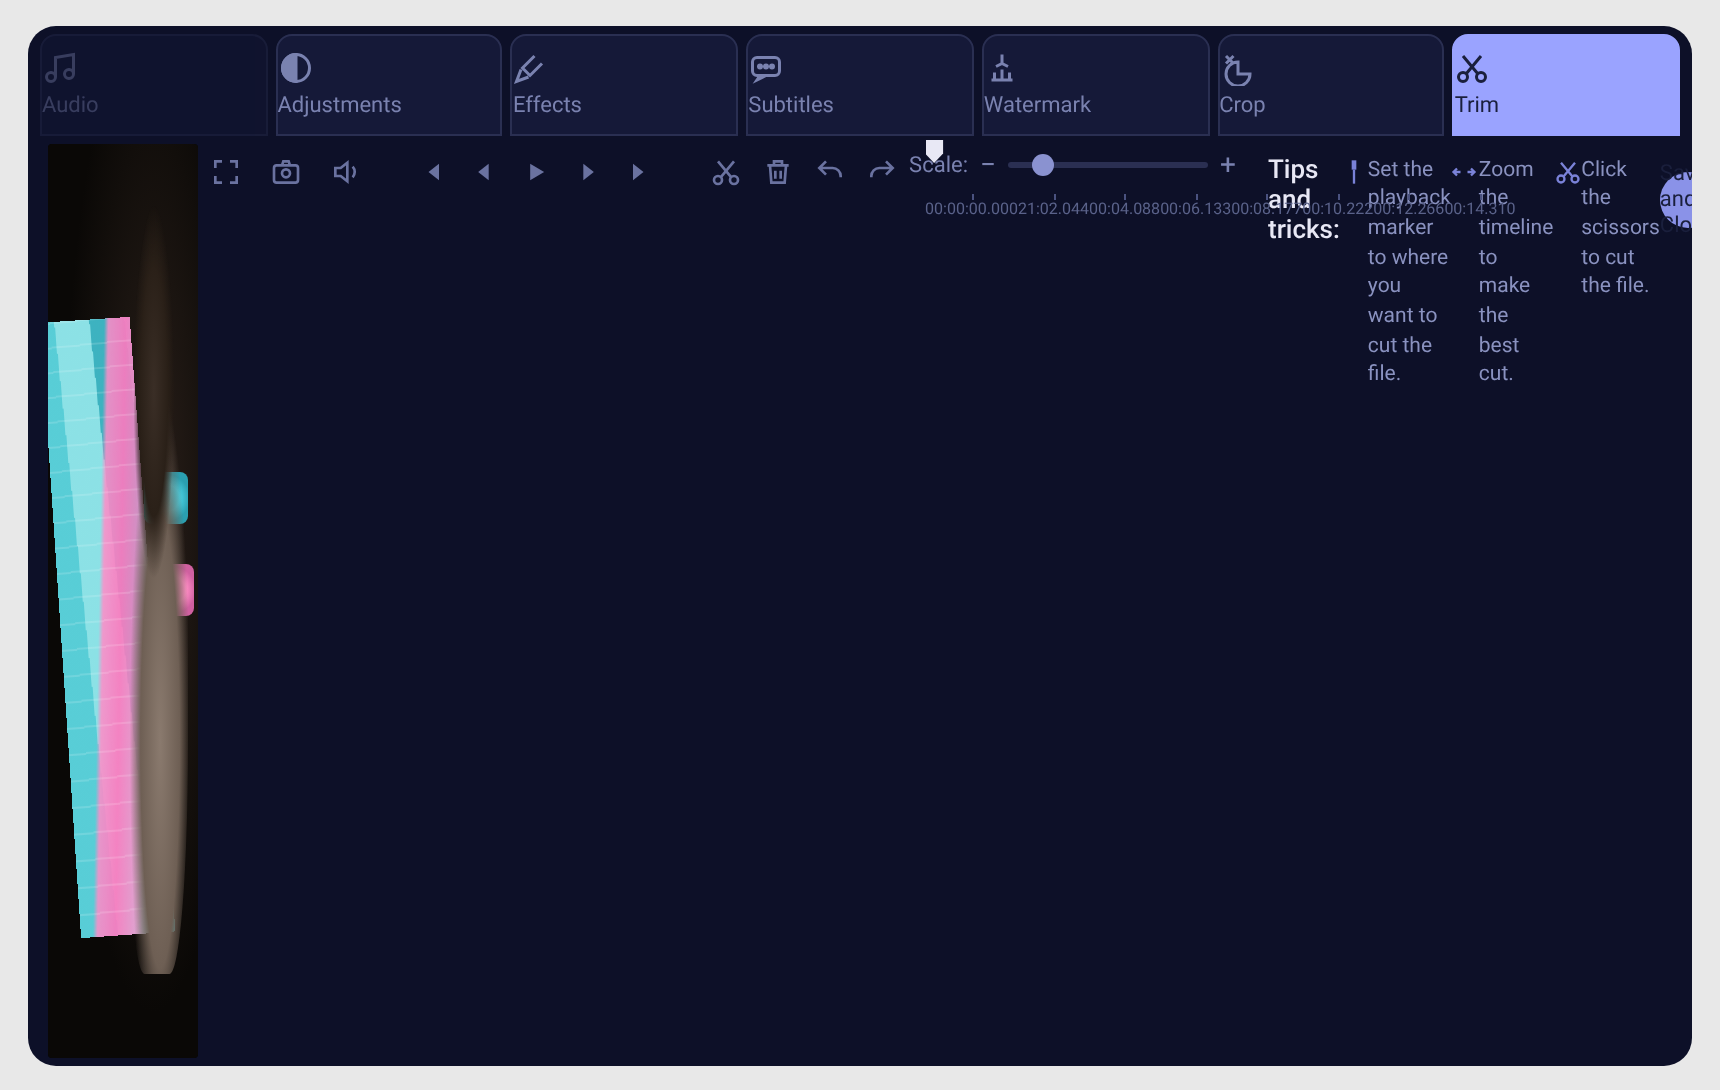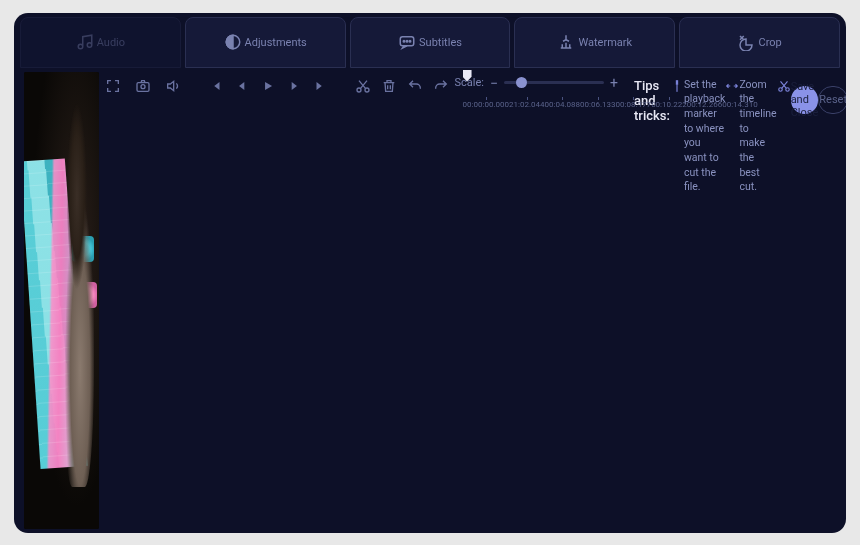--- a/index.html
+++ b/index.html
@@ -1,19 +1,19 @@
 <!DOCTYPE html>
 <html><head>
 <meta charset="utf-8">
 <style>
 *{box-sizing:border-box;margin:0;padding:0;font-family:-apple-system,BlinkMacSystemFont,'Segoe UI',Roboto,sans-serif}
 body{background:#e8e8e8;width:860px;height:545px;display:flex;align-items:center;justify-content:center}
 .app{width:832px;height:520px;background:#0d1028;border-radius:14px;overflow:hidden;display:flex;flex-direction:column;color:#c5c9e0}
 .tabs{display:flex;height:55px;gap:4px;padding:4px 6px 0 6px}
-.tab{flex:1;display:flex;flex-direction:row;align-items:center;justify-content:center;gap:3px;border:1px solid #2a2f52;border-radius:8px 8px 0 0;background:#151938;cursor:pointer;font-size:11px;color:#7a82b0}
+.tab{flex:1;display:flex;flex-direction:column;align-items:flex-start;justify-content:center;gap:3px;border:1px solid #2a2f52;border-radius:8px 8px 0 0;background:#151938;cursor:pointer;font-size:11px;color:#7a82b0}
 .tab.active{background:#9aa3ff;color:#1a1f3c;border-color:#9aa3ff}
 .tab.disabled{opacity:.4}
 .tab svg{width:18px;height:18px}
 .body{flex:1;display:flex;min-height:0}
 .left{flex:1;display:flex;flex-direction:row;padding:4px 6px 4px 10px}
 .right{width:218px;padding:10px 14px 10px 6px;display:flex;flex-direction:row}
 .preview{flex:1;background:#000;border-radius:2px;position:relative;overflow:hidden}
 .painting{position:absolute;inset:0;background:radial-gradient(ellipse 60% 55% at 70% 40%,#2a1f1a 0%,#1a1410 50%,#0a0806 100%)}
 .canvas{position:absolute;left:8%;top:18%;width:62%;height:68%;background:#fff;transform:perspective(800px) rotateX(8deg) rotateZ(-4deg);overflow:hidden}
 .paint{position:absolute;inset:0;background:
@@ -63,39 +63,53 @@
   </div>
   <div class="tab">
     <svg viewBox="0 0 24 24" fill="none" stroke="currentColor" stroke-width="2">
           <circle cx="12" cy="12" r="9"></circle>
           <path d="M12 3a9 9 0 000 18z" fill="currentColor"></path>
         </svg>
     <span>Adjustments</span>
   </div>
   <div class="tab">
     <svg viewBox="0 0 24 24" fill="none" stroke="currentColor" stroke-width="2">
+          <path d="M15 4l-8 8 5 5 8-8M6 13l-3 8 8-3"></path>
+        </svg>
+    <span>Effects</span>
+  </div>
+  <div class="tab">
+    <svg viewBox="0 0 24 24" fill="none" stroke="currentColor" stroke-width="2">
           <rect x="3" y="5" width="18" height="12" rx="3"></rect>
           <path d="M8 17l-2 3 6-3"></path>
           <circle cx="8" cy="11" r="1" fill="currentColor"></circle>
           <circle cx="12" cy="11" r="1" fill="currentColor"></circle>
           <circle cx="16" cy="11" r="1" fill="currentColor"></circle>
         </svg>
     <span>Subtitles</span>
   </div>
   <div class="tab">
     <svg viewBox="0 0 24 24" fill="none" stroke="currentColor" stroke-width="2">
           <path d="M12 3v6m0 0l-4 2m4-2l4 2M5 20h14M7 20v-5m10 5v-5m-5 5v-7"></path>
         </svg>
     <span>Watermark</span>
   </div>
   <div class="tab">
     <svg viewBox="0 0 24 24" fill="none" stroke="currentColor" stroke-width="2">
           <path d="M4 4l5 5m0-5l-5 5M12 8a8 8 0 108 8h-8V8z"></path>
         </svg>
     <span>Crop</span>
+  </div>
+  <div class="tab active">
+    <svg viewBox="0 0 24 24" fill="none" stroke="currentColor" stroke-width="2">
+          <circle cx="6" cy="18" r="3"></circle>
+          <circle cx="18" cy="18" r="3"></circle>
+          <path d="M8 16L18 4M16 16L6 4"></path>
+        </svg>
+    <span>Trim</span>
   </div>
 </div>
 
 <div class="body">
   <div class="left">
     <div class="preview">
       <div class="painting">
         <div class="canvas">
               <div class="paint"></div>
             </div>
@@ -192,20 +206,21 @@
             <path d="M3 12h6M15 12h6M6 9l-3 3 3 3M18 9l3 3-3 3"></path>
           </svg>
       <span>Zoom the timeline to make the best cut.</span>
     </div>
     <div class="tip">
       <svg viewBox="0 0 24 24" fill="none" stroke="currentColor" stroke-width="2">
             <circle cx="6" cy="18" r="3"></circle>
             <circle cx="18" cy="18" r="3"></circle>
             <path d="M8 16L18 4M16 16L6 4"></path>
           </svg>
+      <span>Click the scissors to cut the file.</span>
     </div>
     <div class="spacer"></div>
     <div class="btn btn-save">Save and Close</div>
     <div class="btn btn-reset">Reset</div>
   </div>
 </div>
 
 </div>
 
 </body></html>

